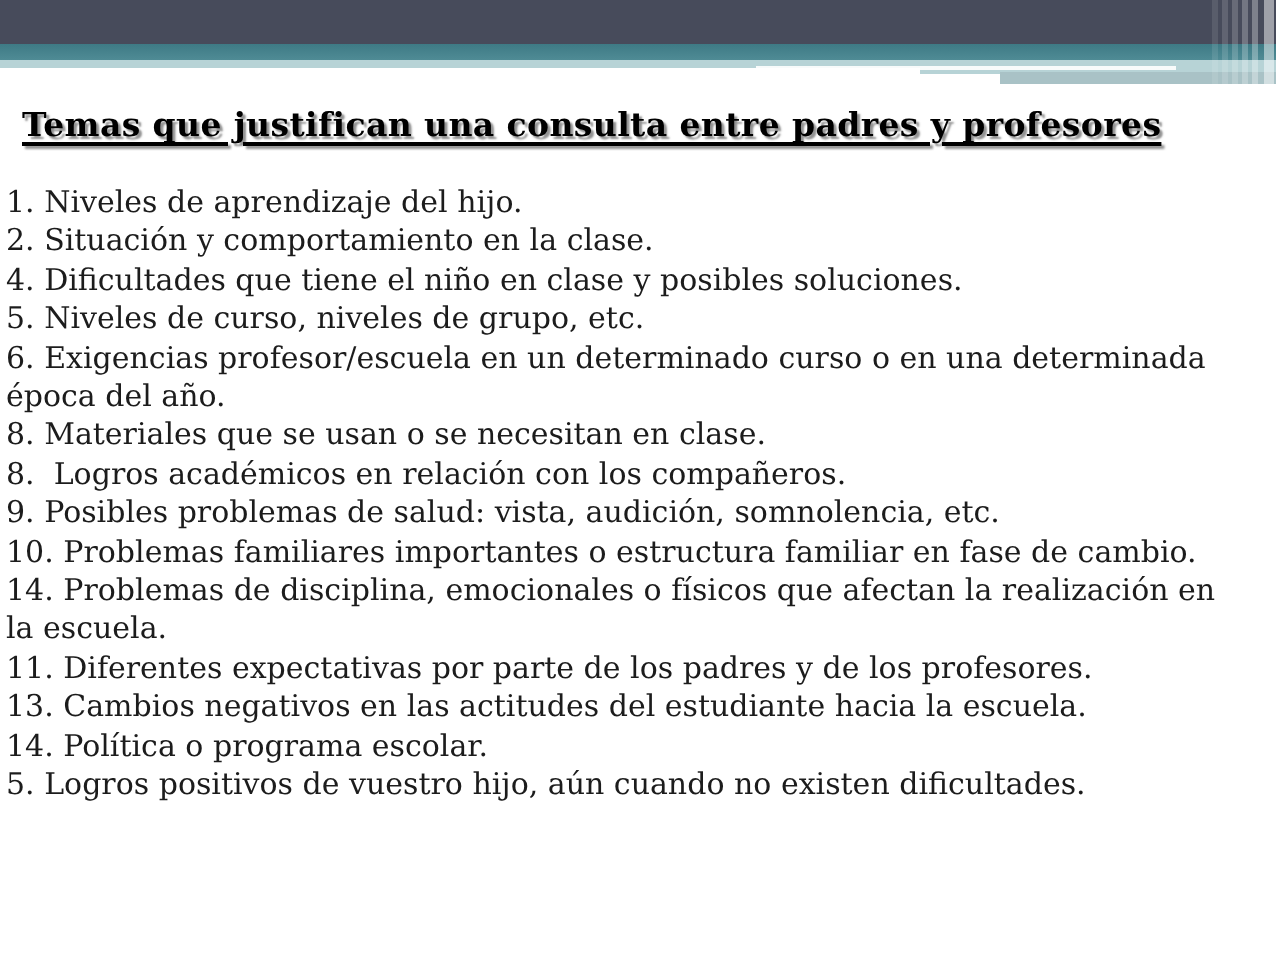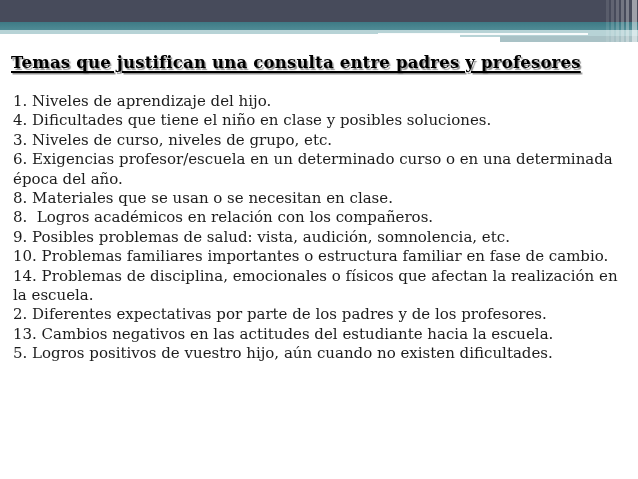--- a/index.html
+++ b/index.html
@@ -59,21 +59,21 @@
     font-size: 16.5px; font-weight: 700; color: #000000;
     letter-spacing: 0.2px;
     text-decoration: underline;
     text-decoration-thickness: 2px;
     text-underline-offset: 3px;
     text-shadow: 1.5px 1.5px 1px rgba(110,110,110,0.75);
     white-space: nowrap;
   }
   
   .list {
-    position: absolute; left: 13px; top: 92px; width: 617px;
+    position: absolute; left: 3px; top: 92px; width: 617px;
     font-size: 15px; line-height: 19.4px;
   }
   .item {
     white-space: pre-wrap;
   }
 </style>
 </head>
 <body>
 
 <div class="slide">
@@ -92,26 +92,28 @@
       <i></i>
       <i></i>
       <i></i>
     </div>
   </div>
 
   <h1 class="title">Temas que justifican una consulta entre padres y profesores</h1>
 
   <div class="list">
     <div class="item">1. Niveles de aprendizaje del hijo.</div>
+    <div class="item">2. Situación y comportamiento en la clase.</div>
     <div class="item">4. Dificultades que tiene el niño en clase y posibles soluciones.</div>
-    <div class="item">3. Niveles de curso, niveles de grupo, etc.</div>
+    <div class="item">5. Niveles de curso, niveles de grupo, etc.</div>
     <div class="item">6. Exigencias profesor/escuela en un determinado curso o en una determinada época del año.</div>
     <div class="item">8. Materiales que se usan o se necesitan en clase.</div>
     <div class="item">8.  Logros académicos en relación con los compañeros.</div>
     <div class="item">9. Posibles problemas de salud: vista, audición, somnolencia, etc.</div>
     <div class="item">10. Problemas familiares importantes o estructura familiar en fase de cambio.</div>
     <div class="item">14. Problemas de disciplina, emocionales o físicos que afectan la realización en la escuela.</div>
-    <div class="item">2. Diferentes expectativas por parte de los padres y de los profesores.</div>
+    <div class="item">11. Diferentes expectativas por parte de los padres y de los profesores.</div>
     <div class="item">13. Cambios negativos en las actitudes del estudiante hacia la escuela.</div>
+    <div class="item">14. Política o programa escolar.</div>
     <div class="item">5. Logros positivos de vuestro hijo, aún cuando no existen dificultades.</div>
   </div>
 
 </div>
 
 </body></html>

